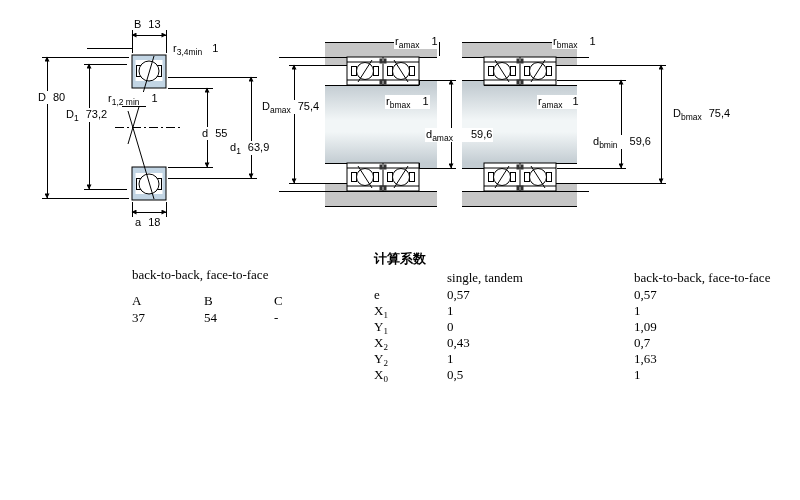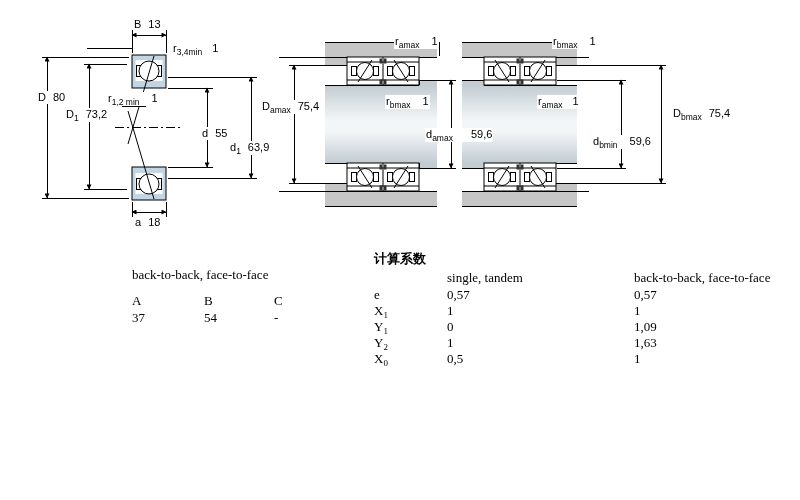--- a/index.html
+++ b/index.html
@@ -270,20 +270,25 @@
         <span class="flabel">X<sub>1</sub></span>
         <span class="fcol1">1</span>
         <span class="fcol2">1</span>
       </div>
       <div class="frow">
         <span class="flabel">Y<sub>1</sub></span>
         <span class="fcol1">0</span>
         <span class="fcol2">1,09</span>
       </div>
       <div class="frow">
+        <span class="flabel">X<sub>2</sub></span>
+        <span class="fcol1">0,43</span>
+        <span class="fcol2">0,7</span>
+      </div>
+      <div class="frow">
         <span class="flabel">Y<sub>2</sub></span>
         <span class="fcol1">1</span>
         <span class="fcol2">1,63</span>
       </div>
       <div class="frow">
         <span class="flabel">X<sub>0</sub></span>
         <span class="fcol1">0,5</span>
         <span class="fcol2">1</span>
       </div>
     </div>

